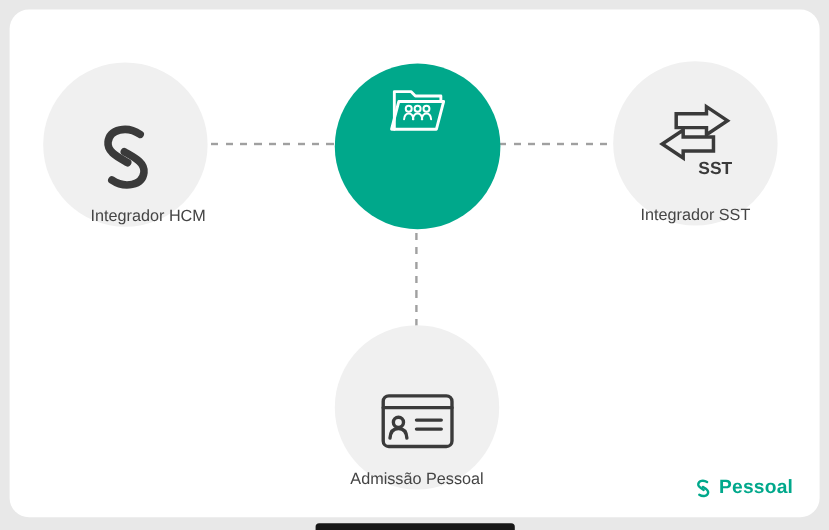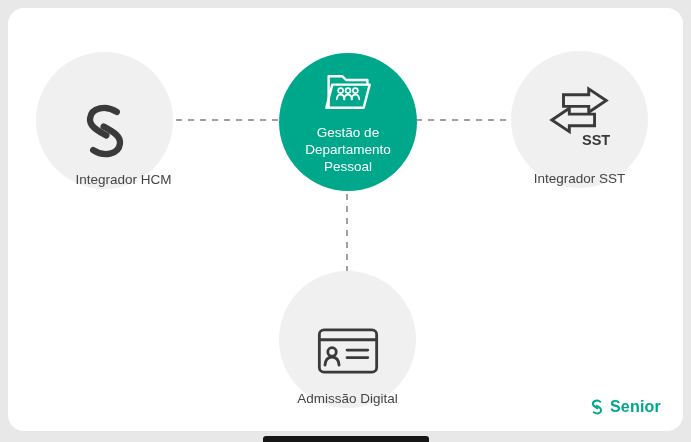--- a/index.html
+++ b/index.html
@@ -87,21 +87,20 @@
       <g fill="none" stroke="#ffffff" stroke-width="1.8" stroke-linecap="round">
         <circle cx="18" cy="21.5" r="2.7"></circle>
         <circle cx="26" cy="21.5" r="2.7"></circle>
         <circle cx="34" cy="21.5" r="2.7"></circle>
         <path d="M13.8 31 C14.2 26.6 16.6 25.9 18 25.9 C19.4 25.9 21.8 26.6 22.2 31"></path>
         <path d="M21.8 31 C22.2 26.6 24.6 25.9 26 25.9 C27.4 25.9 29.8 26.6 30.2 31"></path>
         <path d="M29.8 31 C30.2 26.6 32.6 25.9 34 25.9 C35.4 25.9 37.8 26.6 38.2 31"></path>
       </g>
     </svg>
   </div>
-  <div class="node-label">Gestão de Departamento Pessoal</div>
 </div>
 
 <div class="node gray" id="node-right">
   <div class="icon-wrap">
     <svg width="68" height="66" viewBox="0 0 70 68">
       <g fill="none" stroke="#3a3a3a" stroke-width="3" stroke-linejoin="miter">
         <path d="M18 10 H44 V4 L62 16 L44 28 V22 H18 Z"></path>
         <path d="M50 30 H24 V24 L6 36 L24 48 V42 H50 Z"></path>
       </g>
       <text class="sst-text" x="37" y="62" font-size="15" fill="#3a3a3a">SST</text>
@@ -116,28 +115,28 @@
       <g fill="none" stroke="#3a3a3a" stroke-width="3" stroke-linecap="round">
         <rect x="2.5" y="2.5" width="61" height="45" rx="5"></rect>
         <path d="M2.5 13 H63.5"></path>
         <circle cx="16" cy="26" r="4.5"></circle>
         <path d="M8.5 40 C9 33 13 31.5 16 31.5 C19 31.5 23 33 23.5 40"></path>
         <path d="M32 24 H54"></path>
         <path d="M32 32 H54"></path>
       </g>
     </svg>
   </div>
-  <div class="node-label">Admissão Digital</div>
+  <div class="node-label">Admissão Pessoal</div>
 </div>
 
 <div class="footer-logo">
   <span>
     <svg width="16" height="18" viewBox="0 0 64 64">
       <g fill="none" stroke="#00a88b" stroke-width="8" stroke-linecap="round">
         <path d="M45 11 C33 3 17 6 15.5 18 C14.5 27 24 31.5 33.5 37"></path>
         <path d="M19 53 C31 61 47 58 48.5 46 C49.5 37 40 32.5 30.5 27"></path>
       </g>
     </svg>
   </span>
-  <span class="brand-text">Senior</span>
+  <span class="brand-text">Pessoal</span>
 </div>
 
 <div class="bottom-bar"></div>
 
 </body></html>

